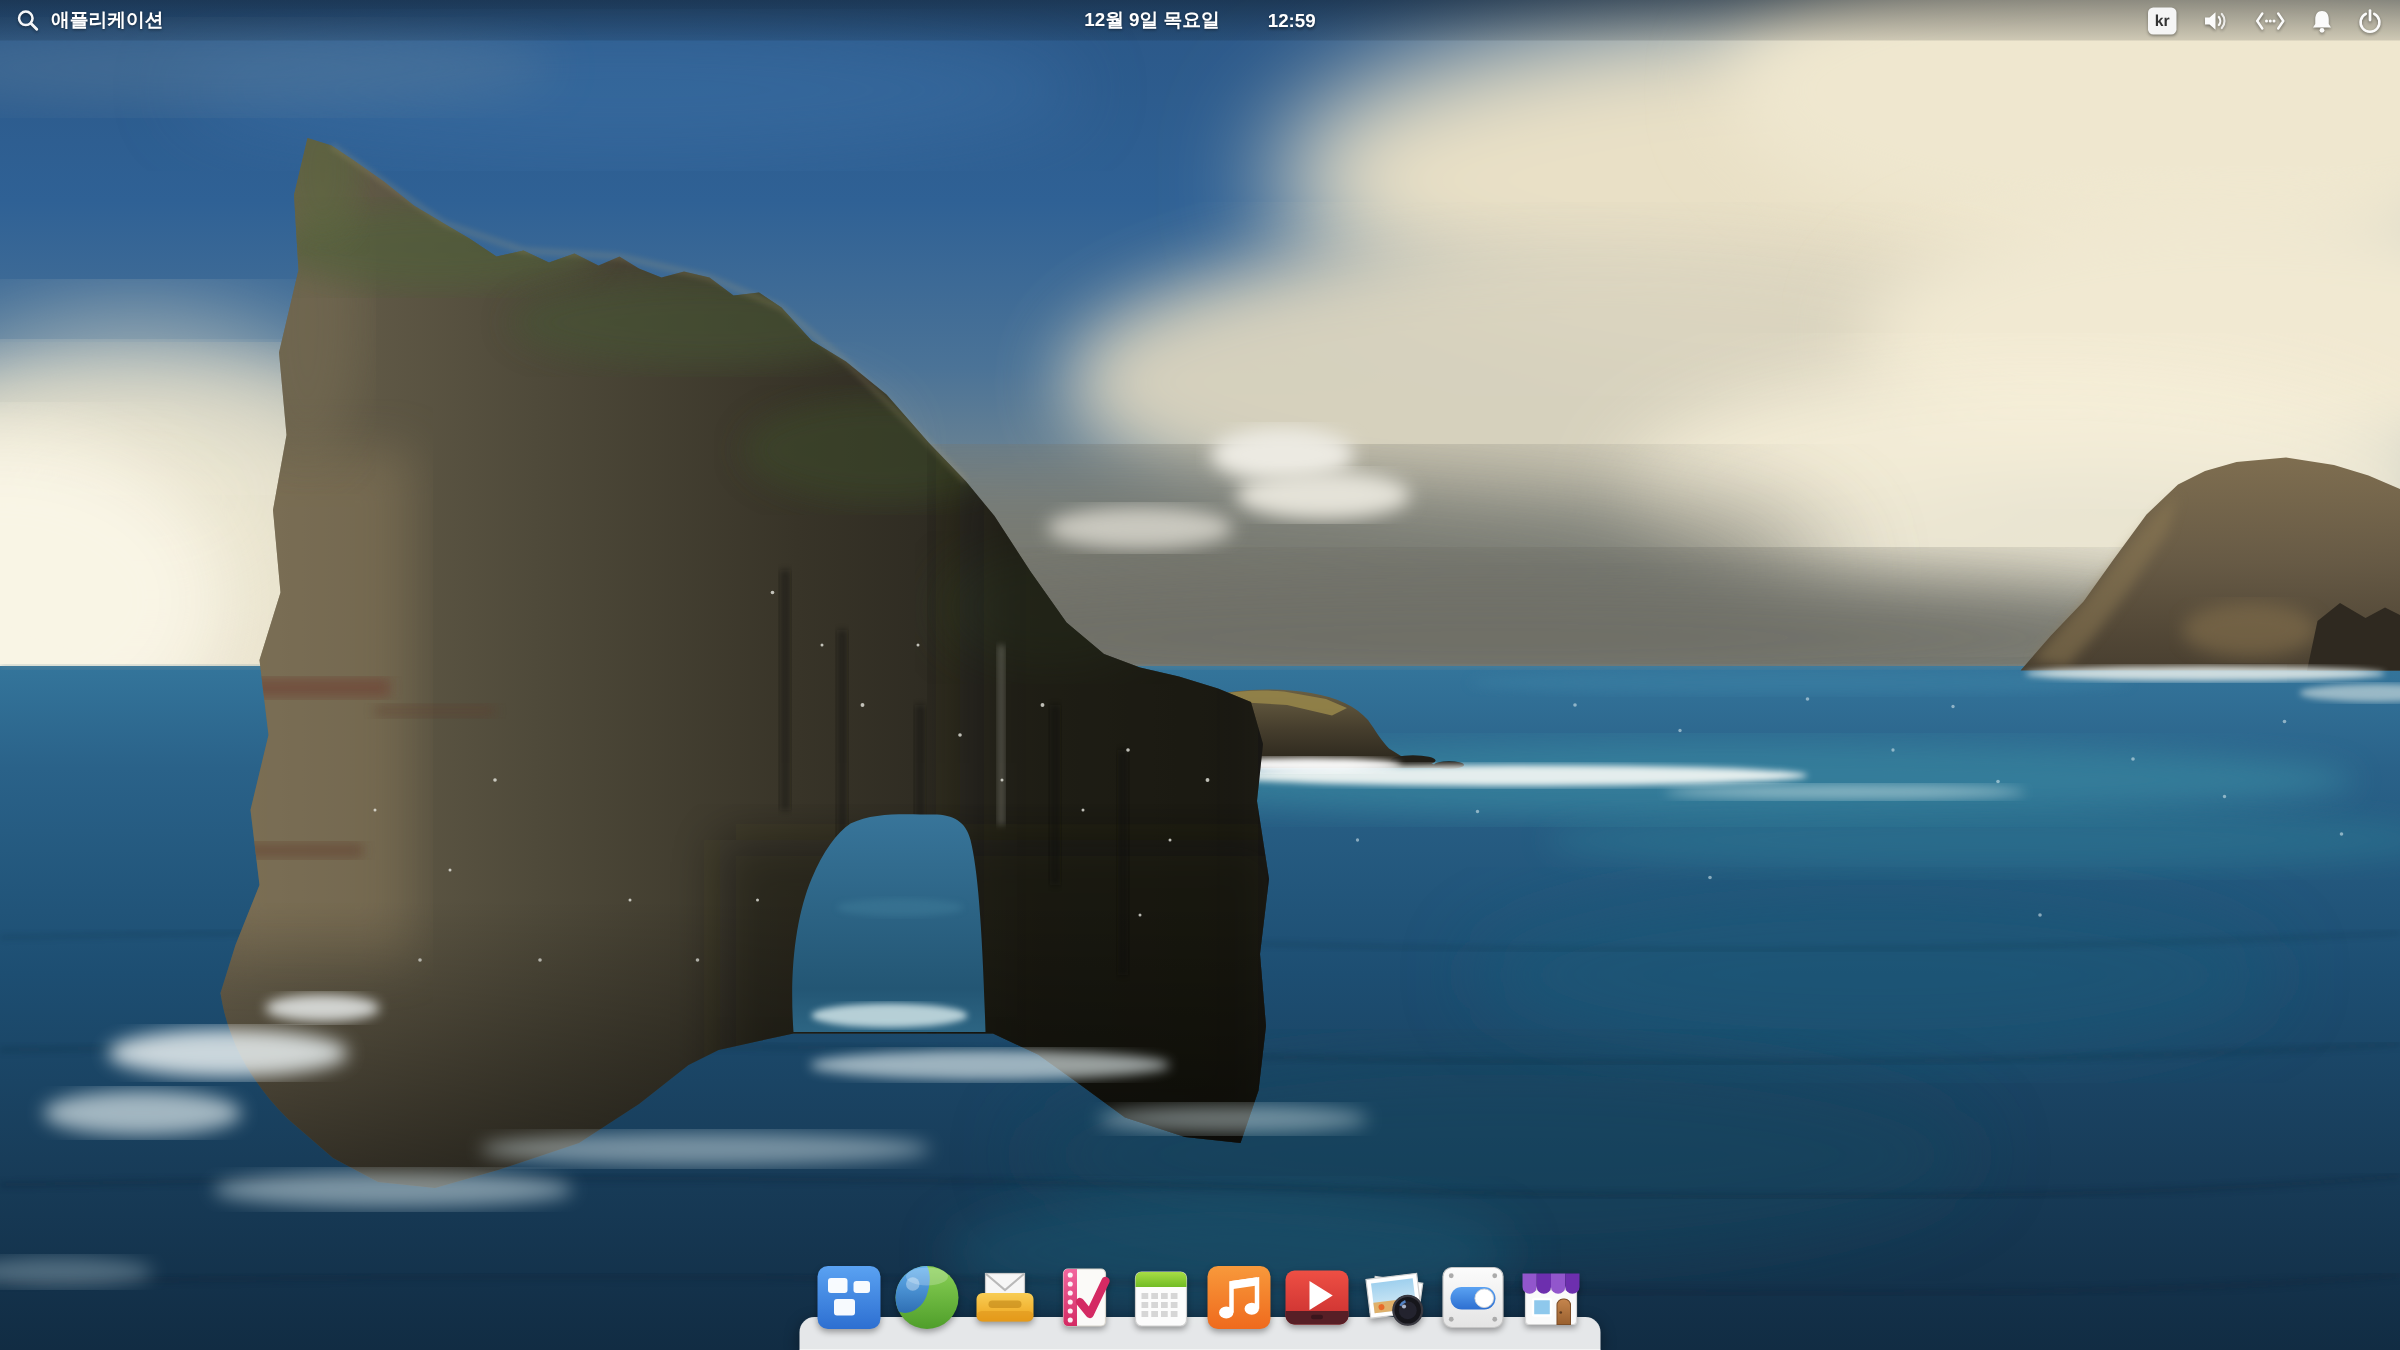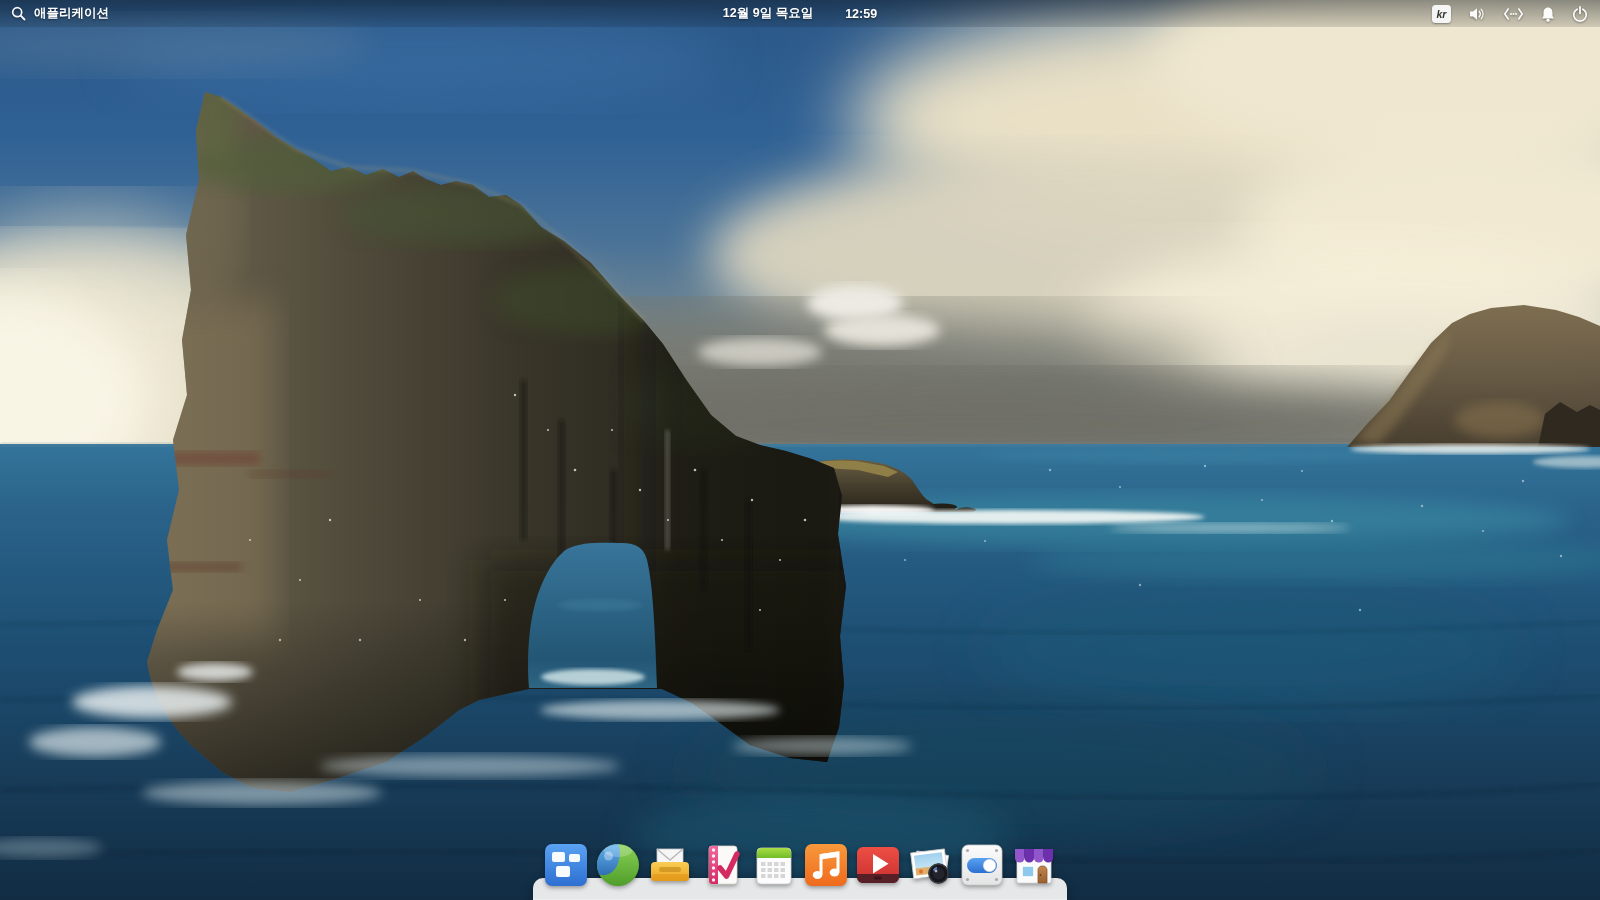--- a/index.html
+++ b/index.html
@@ -11,21 +11,21 @@
   
   .panel{position:absolute;top:0;left:0;right:0;height:27px;
          display:flex;align-items:center;justify-content:space-between;
          background:linear-gradient(to bottom,rgba(8,14,20,.42),rgba(8,14,20,.14));
          color:#fff;z-index:30;}
   .panel-left{display:flex;align-items:center;gap:8px;padding-left:11px;height:100%;cursor:default;}
   .panel-left span{font-size:12.5px;font-weight:700;text-shadow:0 1px 2px rgba(0,0,0,.45);}
   .panel-center{position:absolute;left:50%;top:0;transform:translateX(-50%);height:27px;
                 display:flex;align-items:center;gap:32px;}
   .panel-center span{font-size:12.5px;font-weight:700;text-shadow:0 1px 2px rgba(0,0,0,.45);}
-  .panel-right{display:flex;align-items:center;gap:17px;padding-right:12px;height:100%;font-style:italic;}
+  .panel-right{display:flex;align-items:center;gap:17px;padding-right:12px;height:100%;}
   .kbd-badge{display:flex;align-items:center;justify-content:center;
              width:19px;height:18px;background:#f5f5f5;border-radius:3.5px;
              color:#333;font-size:10.5px;font-weight:700;box-shadow:0 1px 2px rgba(0,0,0,.35);}
   .p-icon{display:flex;align-items:center;justify-content:center;opacity:.96;
           filter:drop-shadow(0 1px 1px rgba(0,0,0,.4));}
 
   
   .dock{position:absolute;left:50%;bottom:0;transform:translateX(-50%);
         width:534px;height:62px;z-index:30;}
   .dock-slab{position:absolute;left:0;right:0;bottom:0;height:22px;

